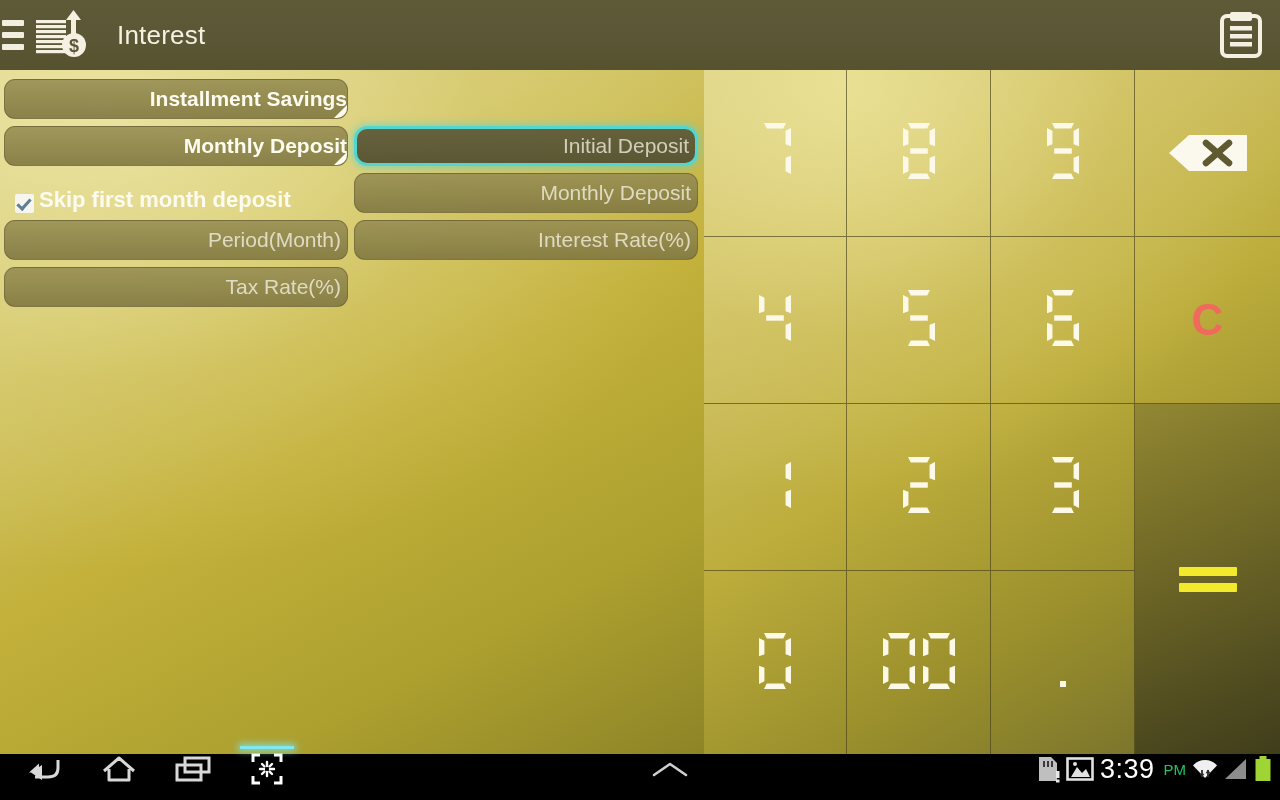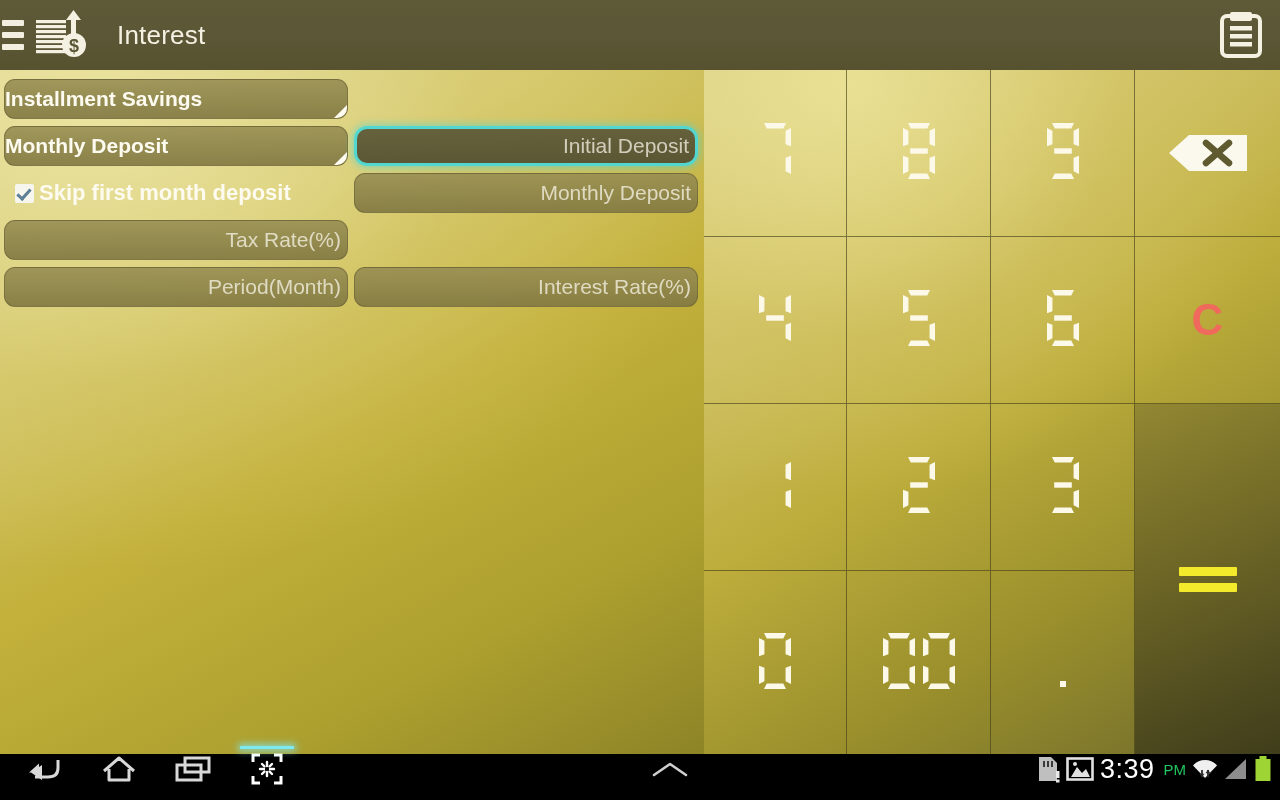--- a/index.html
+++ b/index.html
@@ -72,42 +72,42 @@
     box-sizing: border-box;
     height: 40px;
     border-radius: 11px;
     background: linear-gradient(180deg, rgba(150,140,82,0.88) 0%, rgba(140,131,74,0.9) 50%, rgba(128,119,66,0.9) 100%);
     border: 1px solid rgba(90,84,46,0.45);
     display: flex; align-items: center;
     color: #fdfbf0;
     font-size: 21px;
     overflow: hidden;
   }
-  .spinner { justify-content: flex-start; font-weight: bold; }
+  .spinner { justify-content: flex-end; font-weight: bold; }
   .spinner .label { padding-bottom: 1px; }
   .spinner .caret {
     position: absolute; right: 0; bottom: 0;
     width: 0; height: 0;
     border-style: solid;
     border-width: 0 0 13px 13px;
     border-color: transparent transparent #fffdf2 transparent;
   }
   .field { justify-content: flex-end; padding-right: 6px; }
   .field .ph {
     color: rgba(252,250,238,0.72);
     font-size: 21px;
   }
   .field.focused {
     background: linear-gradient(180deg, rgba(96,92,58,0.95) 0%, rgba(86,82,50,0.96) 100%);
     border: 3px solid #52d6cf;
     box-shadow: 0 0 7px 2px rgba(82,214,207,0.55);
     border-radius: 13px;
   }
   .checkrow {
-    display: flex; align-items: center;
+    display: flex; align-items: flex-end;
     height: 40px; margin-bottom: 7px; padding-left: 11px;
   }
   .checkbox {
     width: 19px; height: 19px; flex: none;
     background: #f7f6ee;
     border-radius: 2px;
     position: relative;
     display: flex; align-items: center; justify-content: center;
   }
   .checkbox::after {
@@ -267,37 +267,37 @@
         <div class="fcol">
           <div class="field">
             <span class="ph">Monthly Deposit</span>
           </div>
         </div>
       </div>
 
       <div class="frow">
         <div class="fcol">
           <div class="field">
-            <span class="ph">Tax Rate(%)</span>
-          </div>
-        </div>
-        <div class="fcol"></div>
-      </div>
-
-      <div class="frow">
-        <div class="fcol">
-          <div class="field">
             <span class="ph">Period(Month)</span>
           </div>
         </div>
         <div class="fcol">
           <div class="field">
             <span class="ph">Interest Rate(%)</span>
           </div>
         </div>
+      </div>
+
+      <div class="frow">
+        <div class="fcol">
+          <div class="field">
+            <span class="ph">Tax Rate(%)</span>
+          </div>
+        </div>
+        <div class="fcol"></div>
       </div>
 
     </div>
   </div>
 
   <div id="keypad">
 
     <div class="key">
         <span class="seg"><svg width="32" height="56" viewBox="0 0 32 56" xmlns="http://www.w3.org/2000/svg">
             <polygon points="5.024,0 26.976,0 24.255999999999997,5.44 7.744000000000001,5.44" fill="#fdf9e8"></polygon>

